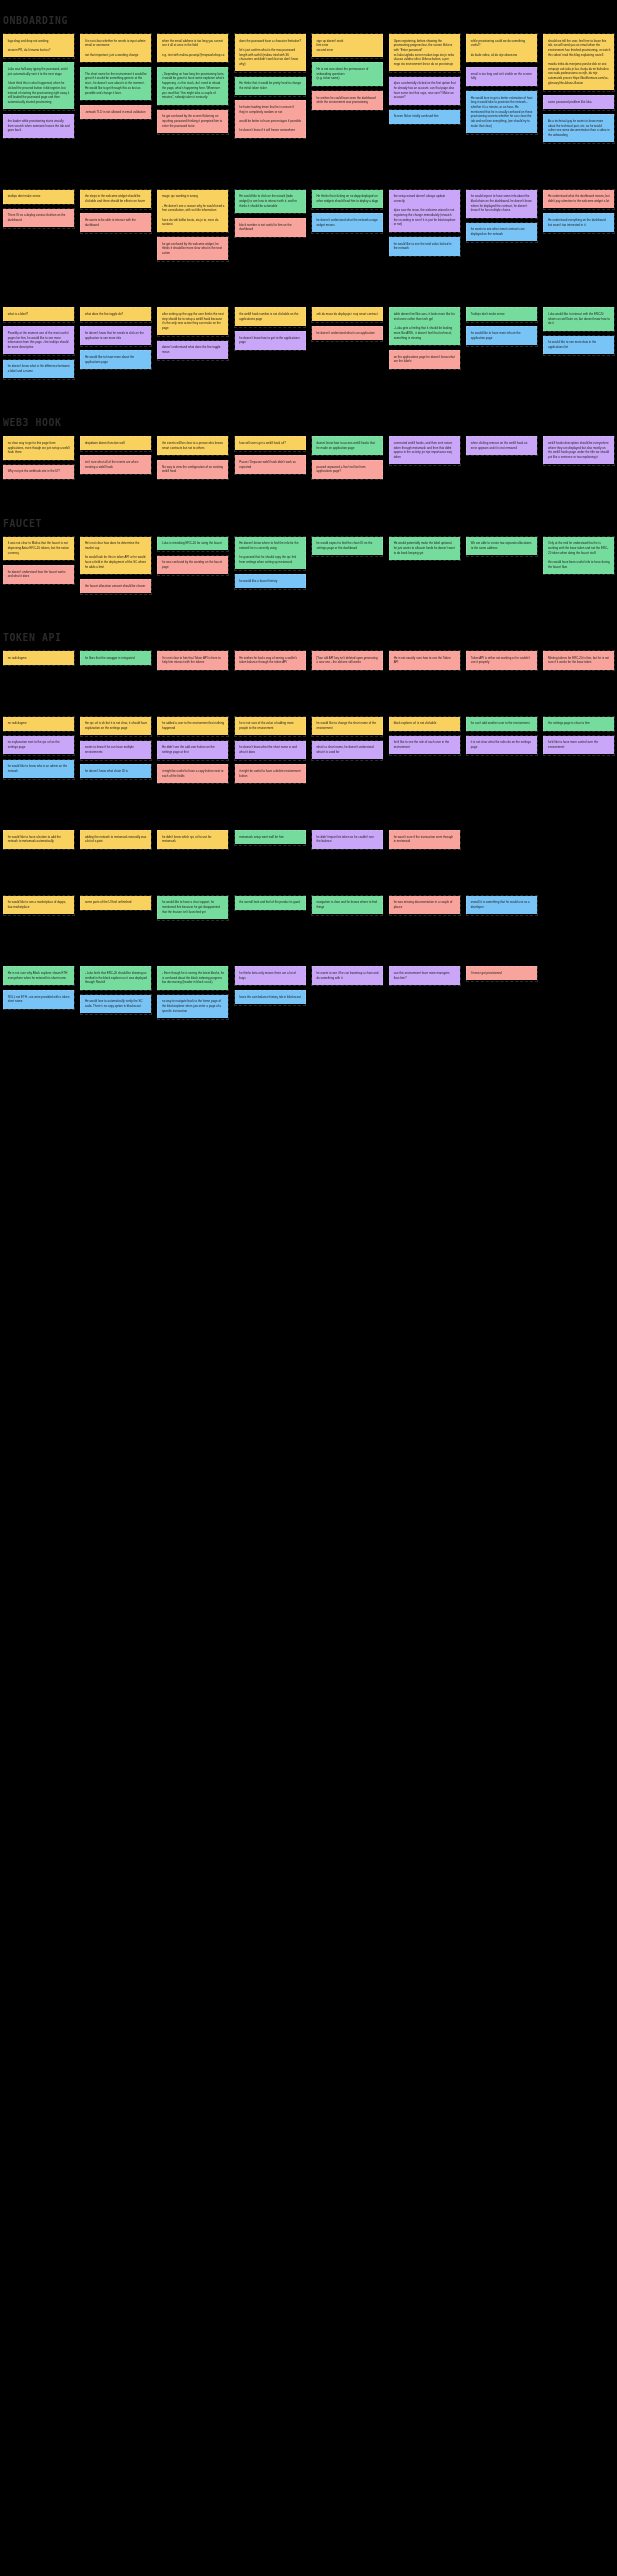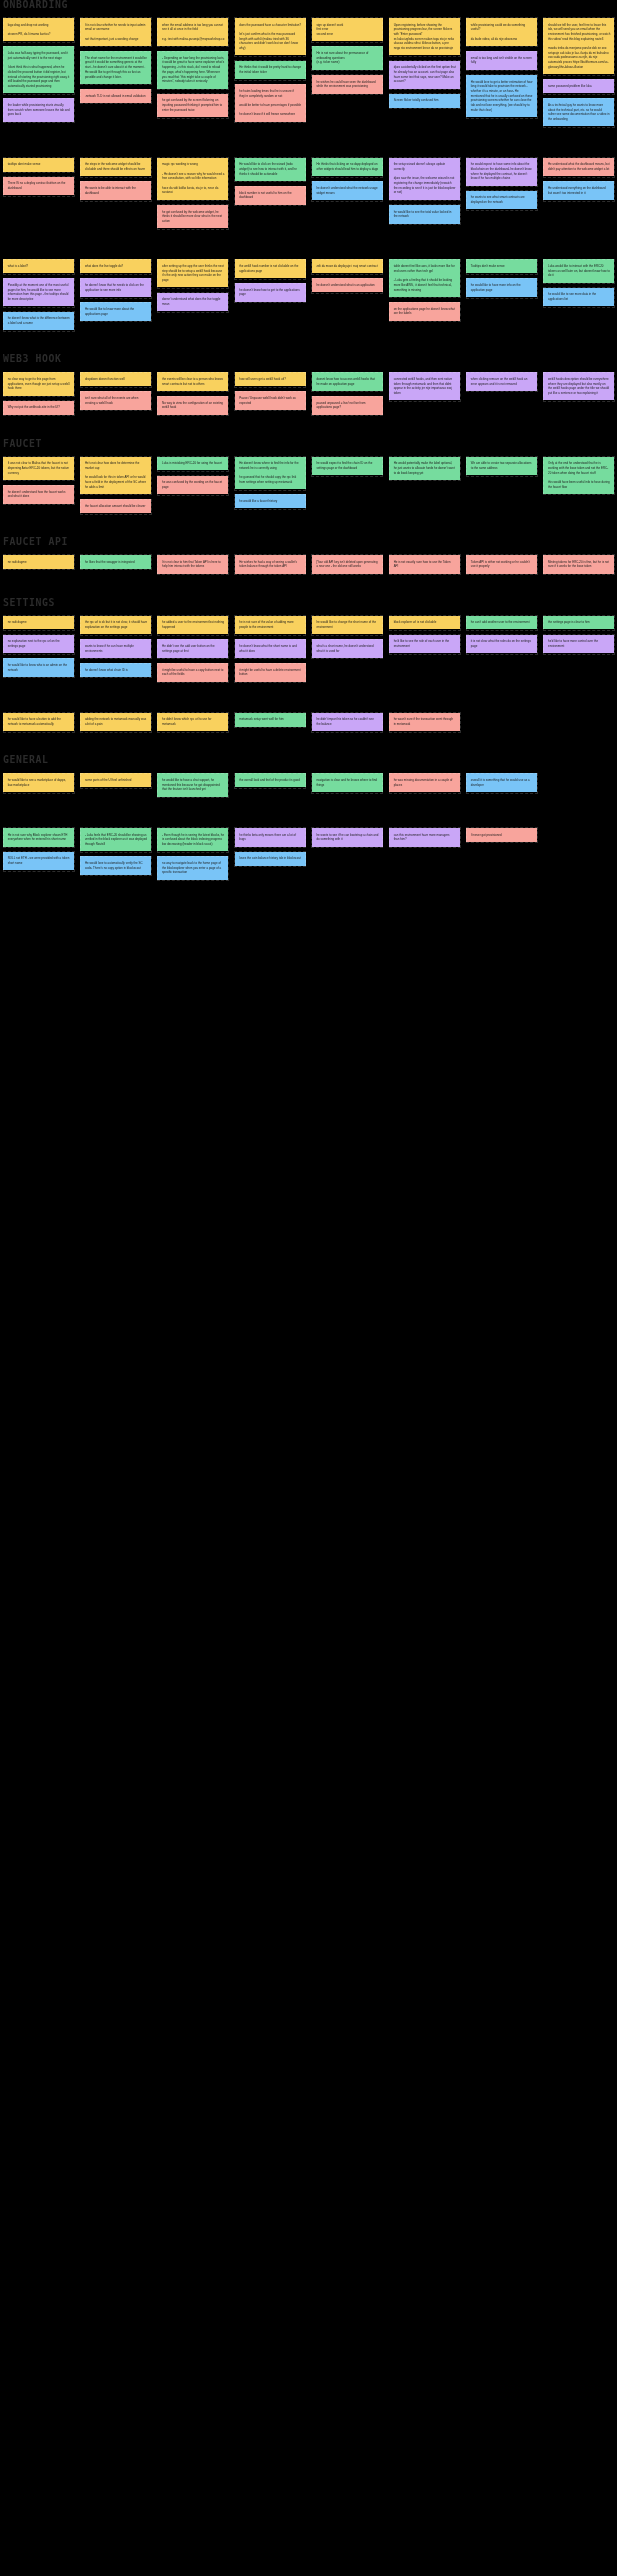--- a/index.html
+++ b/index.html
@@ -16,21 +16,21 @@
   #board {
     position: relative;
     width: 617px;
     min-height: 2839px;
     background: #000;
     overflow: hidden;
   }
   .section {
     position: relative;
     width: 617px;
-    padding: 0 0 0 0;
+    padding: 16px 0 0 0;
   }
   .section-title {
     font-family: "DejaVu Sans Mono", "Liberation Mono", monospace;
     font-weight: bold;
     font-size: 9.8px;
     letter-spacing: 0.6px;
     color: #2b2b2b;
     padding-left: 3.1px;
     margin: 0;
     line-height: 1.1;
@@ -310,21 +310,21 @@
           </div>
           <div class="col">
             <div class="note c-green">Only at the end he understood that he is working with the base token and not the ERC-20 token when doing the faucet stuff
 
 this would have been useful info to have during the faucet flow</div>
           </div>
         </div>
       </div>
       <div class="section-gap"></div>
       <div class="section">
-        <div class="section-title">FAUCET  API</div>
+        <div class="section-title">TOKEN  API</div>
         <div class="title-spacer"></div>
         <div class="grid">
           <div class="col">
             <div class="note c-yellow">ne radi dugme</div>
           </div>
           <div class="col">
             <div class="note c-green">he likes that the swagger is integrated</div>
           </div>
           <div class="col">
             <div class="note c-pink">It is not clear to him that Token API is here to help him interact with the tokens</div>
@@ -341,21 +341,20 @@
           <div class="col">
             <div class="note c-pink">Token API is either not working or he couldn't use it properly</div>
           </div>
           <div class="col">
             <div class="note c-pink">Minting tokens for ERC-20 is fine, but he is not sure if it works for the base token</div>
           </div>
         </div>
       </div>
       <div class="section-gap"></div>
       <div class="section">
-        <div class="section-title">SETTINGS</div>
         <div class="title-spacer"></div>
         <div class="grid">
           <div class="col">
             <div class="note c-yellow">ne radi dugme</div>
             <div class="note c-purple">no explanation next to the rpc url on the settings page</div>
             <div class="note c-blue">he would like to know who is an admin on the network</div>
           </div>
           <div class="col">
             <div class="note c-yellow">the rpc url is ok but it is not clear, it should have explanation on the settings page</div>
             <div class="note c-purple">wants to know if he can have multiple environments</div>
@@ -408,21 +407,20 @@
           <div class="col">
             <div class="note c-purple">he didn't import his token so he couldn't see the balance</div>
           </div>
           <div class="col">
             <div class="note c-pink">he wasn't sure if the transaction went through in metamask</div>
           </div>
         </div>
       </div>
       <div class="section-gap"></div>
       <div class="section">
-        <div class="section-title">GENERAL</div>
         <div class="title-spacer"></div>
         <div class="grid">
           <div class="col">
             <div class="note c-yellow">he would like to see a marketplace of dapps, kao marketplace</div>
           </div>
           <div class="col">
             <div class="note c-yellow">some parts of the UI feel unfinished</div>
           </div>
           <div class="col">
             <div class="note c-green">he would like to have a chat support, he mentioned this because he got disappointed that the feature isn't launched yet</div>

